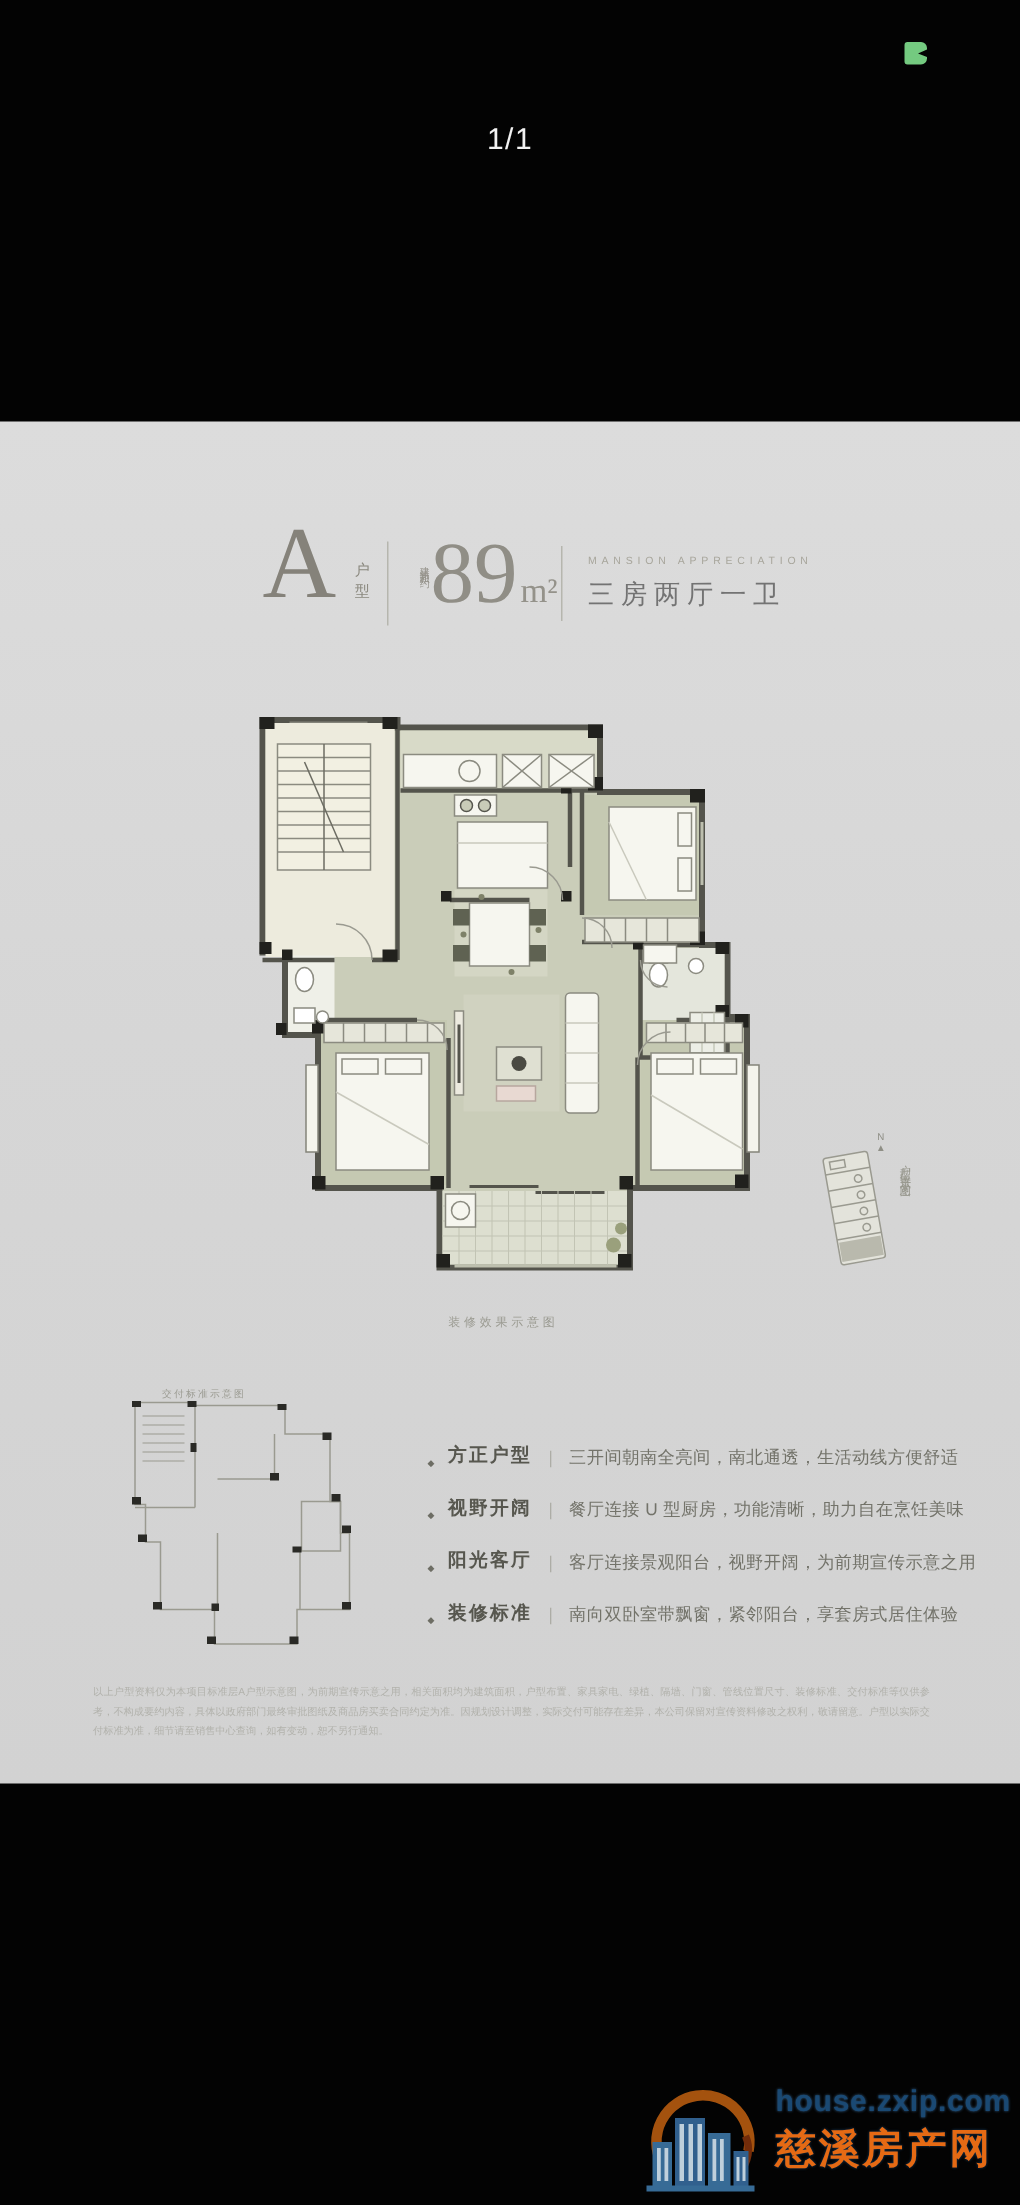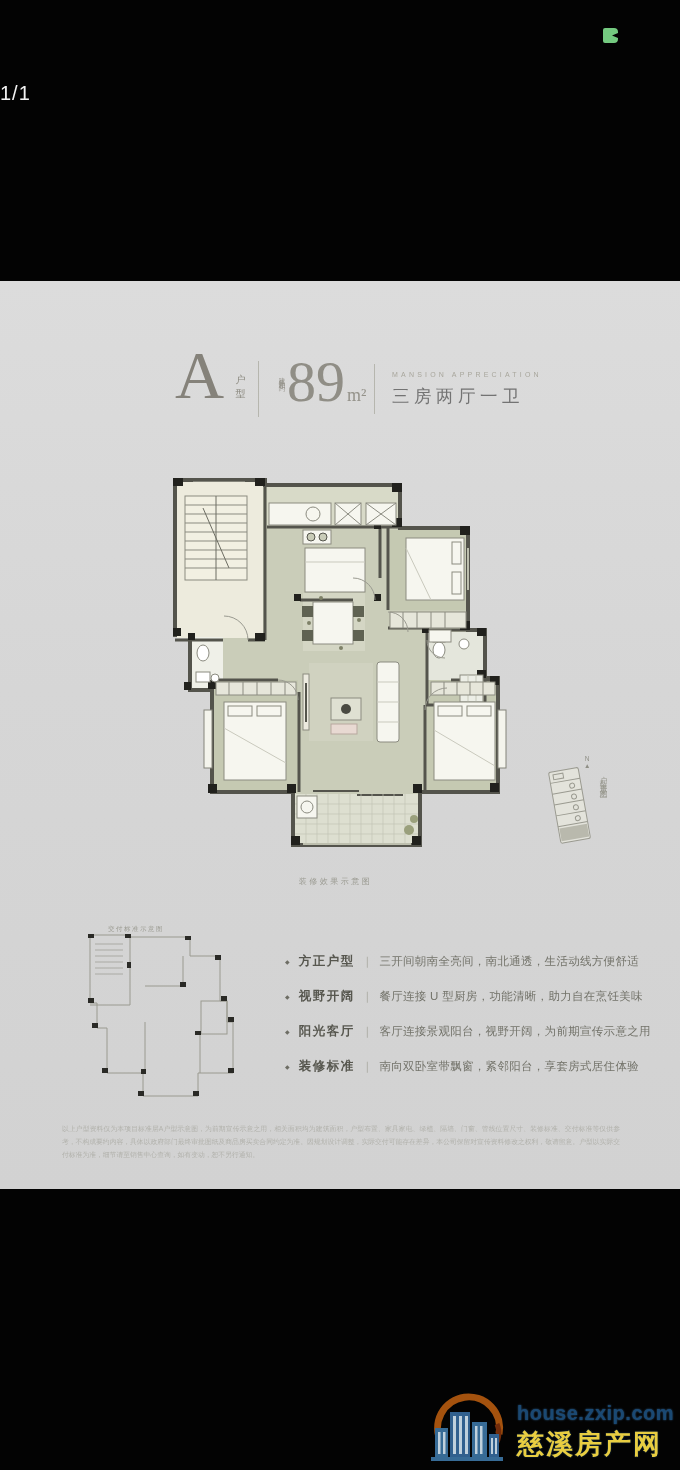--- a/index.html
+++ b/index.html
@@ -1,66 +1,66 @@
 <!DOCTYPE html>
 <html><head>
 <meta charset="utf-8">
 <style>
   html,body{margin:0;padding:0;background:#000;}
   #screen{position:relative;width:680px;height:1470px;background:#030303;overflow:hidden;
           font-family:"Liberation Sans","DejaVu Sans",sans-serif;}
   
-  .pager{position:absolute;top:82px;left:0;width:100%;text-align:left;
+  .pager{position:absolute;top:82px;left:0;width:100%;text-align:center;
          color:#f2f2f2;font-size:20px;letter-spacing:1px;}
   .mini-app-icon{position:absolute;top:27px;left:602px;width:18px;height:17px;cursor:pointer;}
   
   .page{position:absolute;top:281px;left:0;width:680px;height:908px;
         background:linear-gradient(180deg,#dcdcdc 0%,#d6d6d6 45%,#d2d2d2 100%);}
   
   .unit-letter{position:absolute;left:175px;top:341px;font-family:"Liberation Serif","DejaVu Serif",serif;
                font-size:68px;line-height:1;color:#85827a;font-weight:400;}
   .unit-type-v{position:absolute;left:233px;top:366px;writing-mode:vertical-rl;text-orientation:upright;
                font-size:10px;color:#8a887e;letter-spacing:14px;height:52px;}
   .hdr-div{position:absolute;width:1px;background:#b6b6ae;}
   .hdr-div1{left:258px;top:361px;height:56px;}
   .hdr-div2{left:374px;top:364px;height:50px;}
   .area-prefix-v{position:absolute;left:277px;top:372px;writing-mode:vertical-rl;text-orientation:upright;
                  font-size:6.5px;color:#94928a;letter-spacing:2px;height:46px;}
   .area-wrap{position:absolute;left:287px;top:352px;display:flex;align-items:baseline;
              font-family:"Liberation Serif","DejaVu Serif",serif;color:#908e86;}
   .area-num{font-size:58px;line-height:1.05;}
-  .area-unit{font-size:18px;margin-left:2px;color:#94928a;}
+  .area-unit{font-size:23px;margin-left:2px;color:#94928a;}
   .hdr-right{position:absolute;left:392px;top:371px;width:140px;}
   .en-subtitle{font-size:7px;color:#a8a69c;letter-spacing:3.2px;white-space:nowrap;}
   .layout-text{margin-top:6px;font-size:17.5px;color:#737373;letter-spacing:4.5px;white-space:nowrap;}
   
   .main-plan{position:absolute;left:163px;top:478px;}
   .plan-caption{position:absolute;left:233px;top:876px;width:205px;text-align:center;
                 font-size:8px;color:#9b9b92;letter-spacing:2.5px;}
   .loc-plan{position:absolute;left:546px;top:764px;}
   .north-mark{position:absolute;left:584px;top:755px;font-size:6.5px;color:#8f8f86;text-align:center;line-height:1.1;}
   .loc-caption-v{position:absolute;left:598px;top:770px;writing-mode:vertical-rl;text-orientation:upright;
                  font-size:7.5px;color:#96968c;letter-spacing:2.5px;height:84px;}
   .delivery-plan{position:absolute;left:85px;top:934px;}
   .delivery-caption{position:absolute;left:108px;top:925px;font-size:6.5px;color:#9b9b92;letter-spacing:1.5px;}
   
   .features{position:absolute;left:285px;top:944px;width:340px;}
-  .feature-row{display:flex;align-items:center;height:35px;white-space:nowrap;}
+  .feature-row{display:flex;align-items:flex-end;height:35px;white-space:nowrap;}
   .f-marker{font-size:6px;color:#6d6d64;margin-right:9px;}
   .f-label{font-size:12.5px;color:#57574f;font-weight:bold;letter-spacing:1.5px;}
   .f-sep{font-size:11px;color:#a3a39a;margin:0 7px;}
   .f-desc{font-size:11.5px;color:#73736a;letter-spacing:0.3px;}
   
   .disclaimer{position:absolute;left:62px;top:1122px;width:558px;font-size:6.8px;line-height:13px;
               color:#b2b2ac;text-align:justify;}
   
-  .watermark{position:absolute;right:6px;bottom:8px;display:flex;align-items:flex-end;opacity:0.92;margin-top:28px;}
+  .watermark{position:absolute;right:6px;bottom:8px;display:flex;align-items:flex-start;opacity:0.92;margin-top:28px;}
   .wm-text{margin-left:4px;}
   .wm-url{font-size:20px;font-weight:bold;color:#1d4f7d;text-shadow:0 0 2px #35648f;letter-spacing:0.5px;}
-  .wm-site{font-size:27px;font-weight:bold;color:#fde047;text-shadow:0 0 2px #1c4266;letter-spacing:2px;margin-top:1px;}
+  .wm-site{font-size:27px;font-weight:bold;color:#f97316;text-shadow:0 0 2px #1c4266;letter-spacing:2px;margin-top:1px;}
 </style>
 </head>
 <body>
 
 <div id="screen">
 
   <div class="pager">1/1</div>
 
   <svg class="mini-app-icon" viewBox="0 0 18 17">
     <path d="M3 1 h9 a4 4 0 0 1 4 4 v1 l-6 2.6 6 2.4 v1 a4 4 0 0 1 -4 4 h-9 a2 2 0 0 1 -2 -2 v-11 a2 2 0 0 1 2 -2 z" fill="#74ca80"></path>

